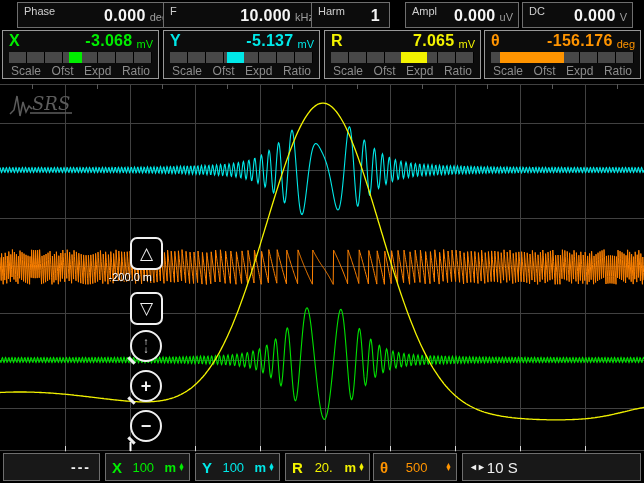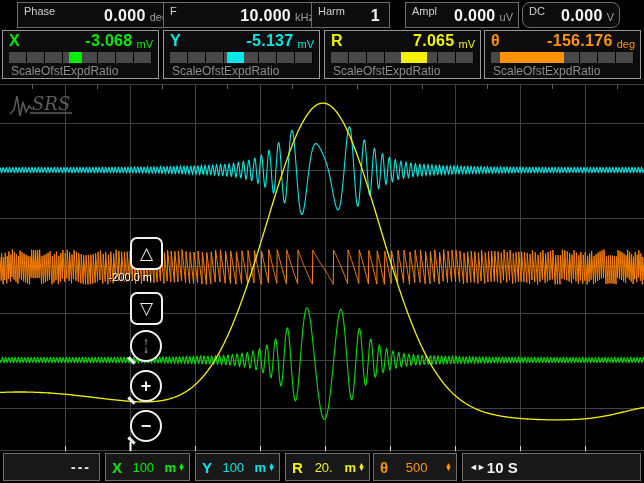--- a/index.html
+++ b/index.html
@@ -14,21 +14,21 @@
   .pbox .pval .u{font-size:11px;color:#9e9e9e;margin-left:4px;}
   
   .cbox{border:1px solid #989898;height:49px;top:30px;width:157px;}
   .cbox .letter{position:absolute;top:1px;left:6px;font-size:16px;font-weight:bold;}
   .cbox .cval{position:absolute;right:5px;top:1px;display:flex;align-items:flex-end;}
   .cbox .cval .v{font-size:16px;font-weight:bold;letter-spacing:.3px;}
   .cbox .cval .u{font-size:11px;margin-left:4px;margin-top:1px;}
   .meter{position:absolute;left:6px;right:6px;top:21px;height:11px;
          background:repeating-linear-gradient(90deg,#484848 0,#484848 calc(12.5% - 1px),#000 calc(12.5% - 1px),#000 12.5%);}
   .meter .blk{position:absolute;top:0;bottom:0;}
-  .mlabels{position:absolute;left:0;right:0;bottom:0;display:flex;justify-content:flex-start;
+  .mlabels{position:absolute;left:0;right:0;bottom:0;display:flex;justify-content:space-between;
            padding:0 8px;font-size:12px;color:#8c8c8c;}
   
   #chart{position:absolute;left:0;top:84px;width:644px;height:368px;}
   #logo{position:absolute;left:8px;top:88px;z-index:5;}
   
   .sqbtn{position:absolute;left:130px;width:33px;height:33px;border:2px solid #f0f0f0;border-radius:7px;
          background:#000;color:#f0f0f0;display:flex;align-items:center;justify-content:center;
          font-size:17px;line-height:1;z-index:6;box-sizing:border-box;}
   .magbtn{position:absolute;left:130px;width:32px;height:32px;border:2px solid #f0f0f0;border-radius:50%;
           background:#000;color:#f0f0f0;display:flex;flex-direction:column;align-items:center;justify-content:center;
@@ -42,21 +42,21 @@
   
   .sbox{border:1px solid #6e6e6e;background:#181818;height:28px;top:453px;display:flex;
         align-items:center;box-sizing:border-box;font-size:13px;}
   .sbox .sl{font-size:15px;font-weight:bold;margin-left:6px;}
   .sbox .sv{flex:1;text-align:center;font-size:13px;}
   .sbox .su{font-size:13px;font-weight:bold;margin-right:2px;}
   .arrstack{display:flex;flex-direction:column;line-height:.55;font-size:7px;margin-right:4px;}
   #cursor-box{justify-content:flex-end;}
   #cursor-box .dash{color:#f0f0f0;font-size:14px;font-weight:bold;letter-spacing:2px;padding-right:8px;}
   #time-box .tb-arrows{color:#f0f0f0;font-size:9px;margin-left:6px;letter-spacing:-1px;}
-  #time-box .tb-val{color:#f0f0f0;font-size:15px;font-weight:bold;margin-left:2px;}
+  #time-box .tb-val{color:#f0f0f0;font-size:15px;font-weight:normal;margin-left:2px;}
   #time-box .tb-clock{flex:1;text-align:right;color:#f0f0f0;font-size:15px;font-weight:bold;padding-right:7px;}
 </style>
 </head>
 <body>
 
 <div id="screen">
 
   <div class="box pbox" style="left:17px;width:157px;">
     <span class="plabel">Phase</span>
     <span class="pval">
@@ -78,21 +78,21 @@
         <span class="u"></span>
       </span>
   </div>
   <div class="box pbox" style="left:405px;width:114px;">
     <span class="plabel">Ampl</span>
     <span class="pval">
         <span class="v">0.000</span>
         <span class="u">uV</span>
       </span>
   </div>
-  <div class="box pbox" style="left:522px;width:98px;border-radius:8px;">
+  <div class="box pbox" style="left:522px;width:111px;">
     <span class="plabel">DC</span>
     <span class="pval">
         <span class="v">0.000</span>
         <span class="u">V</span>
       </span>
   </div>
 
   <div class="box cbox" style="left:2px;">
     <span class="letter" style="color: rgb(0, 238, 0);">X</span>
     <span class="cval" style="color: rgb(0, 238, 0);">

